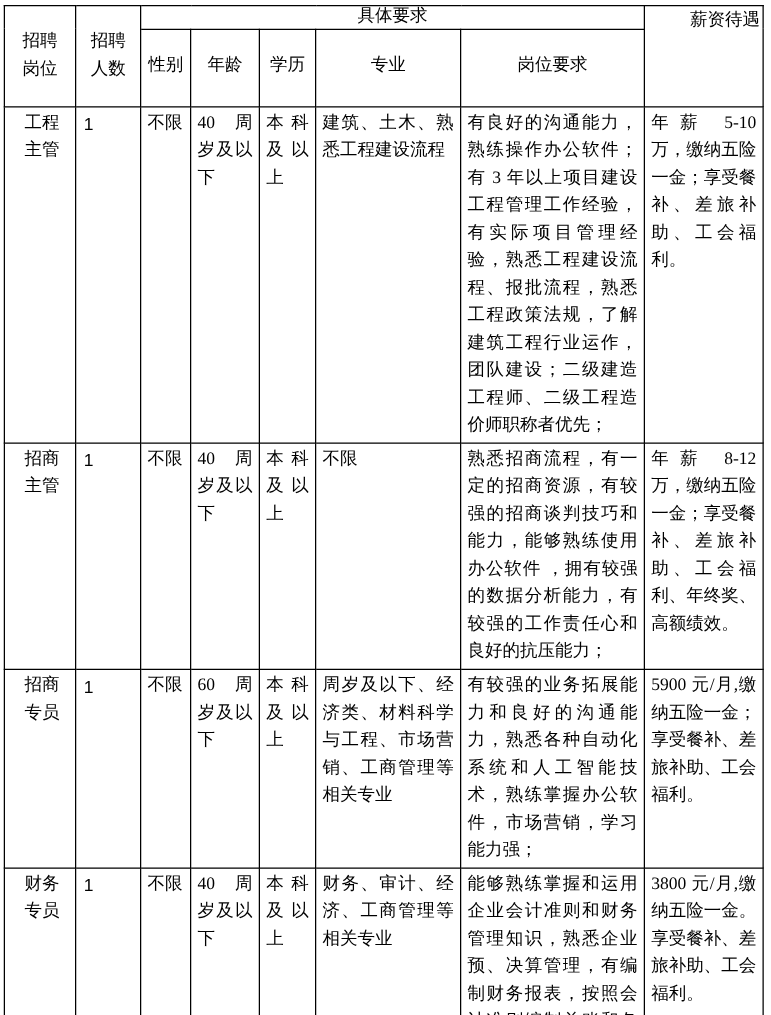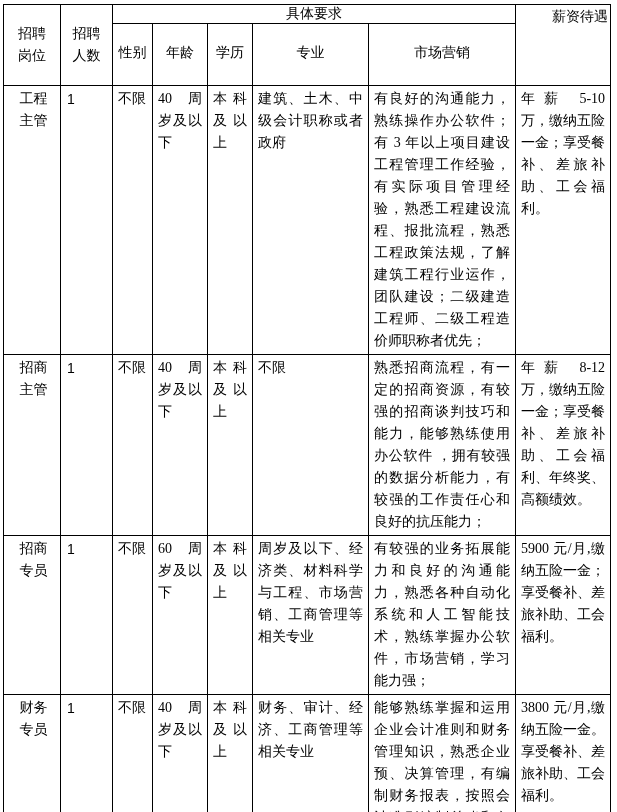--- a/index.html
+++ b/index.html
@@ -87,31 +87,31 @@
 人数</th>
     <th colspan="5" class="group-cell">具体要求</th>
     <th rowspan="2" class="salary-head">薪资待遇</th>
   </tr>
 
   <tr style="height:42px">
     <th>性别</th>
     <th>年龄</th>
     <th>学历</th>
     <th>专业</th>
-    <th>市场营销</th>
+    <th>岗位要求</th>
   </tr>
 
   <tr style="height:220px">
     <td class="pos-cell">工程
 主管</td>
     <td class="num-cell">1</td>
     <td class="just">不限</td>
     <td class="just">40 周岁及以下</td>
     <td class="just">本科及以上</td>
-    <td class="just">建筑、土木、中级会计职称或者政府</td>
+    <td class="just">建筑、土木、熟悉工程建设流程</td>
     <td class="just">有良好的沟通能力，熟练操作办公软件；有 3 年以上项目建设工程管理工作经验，有实际项目管理经验，熟悉工程建设流程、报批流程，熟悉工程政策法规，了解建筑工程行业运作，团队建设；二级建造工程师、二级工程造价师职称者优先；</td>
     <td class="just">年薪 5-10 万，缴纳五险一金；享受餐补、差旅补助、工会福利。</td>
   </tr>
 
   <tr style="height:174px">
     <td class="pos-cell">招商
 主管</td>
     <td class="num-cell">1</td>
     <td class="just">不限</td>
     <td class="just">40 周岁及以下</td>

